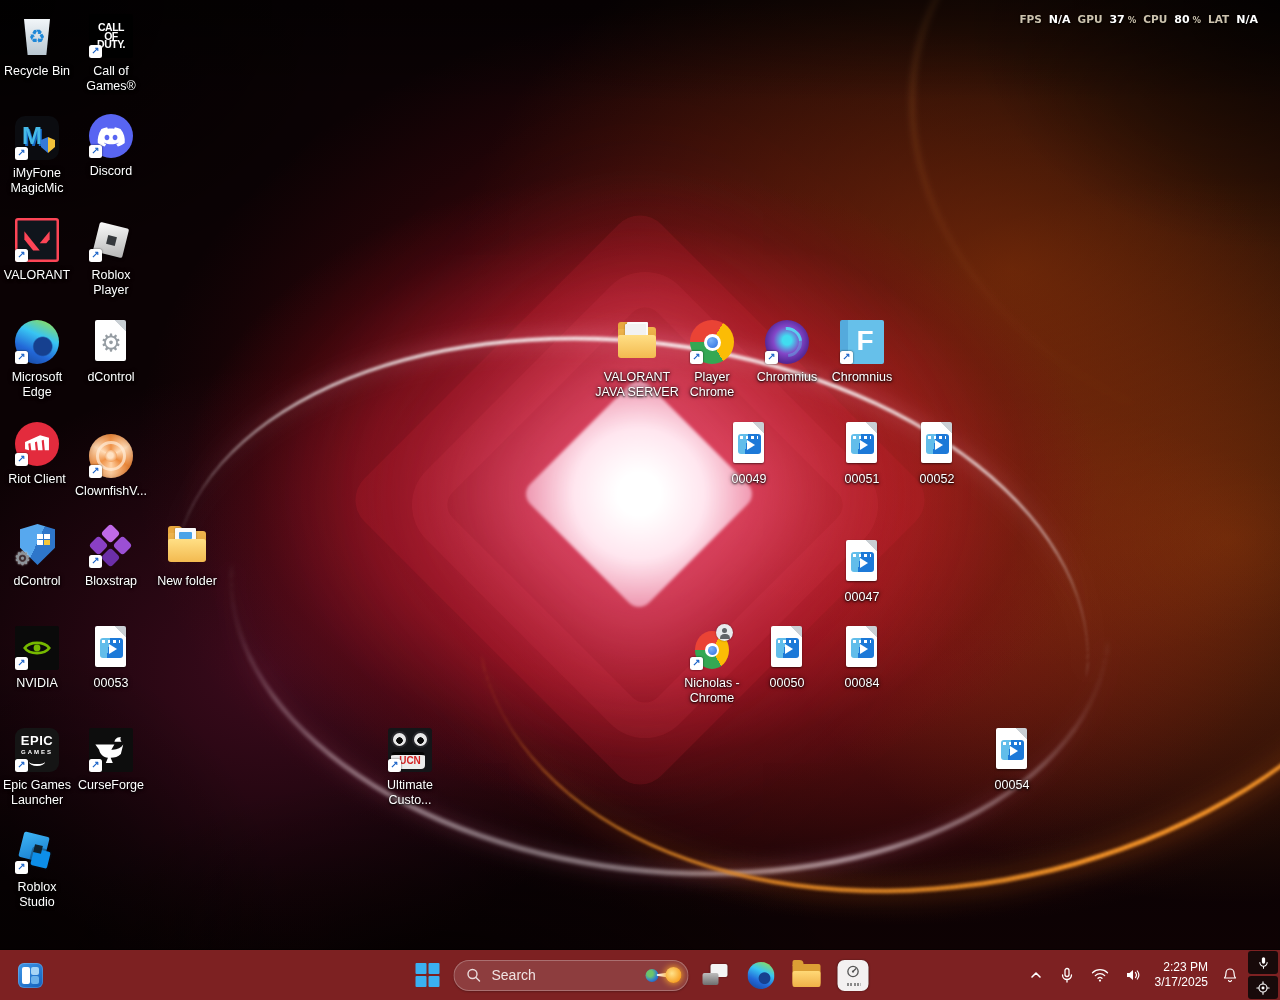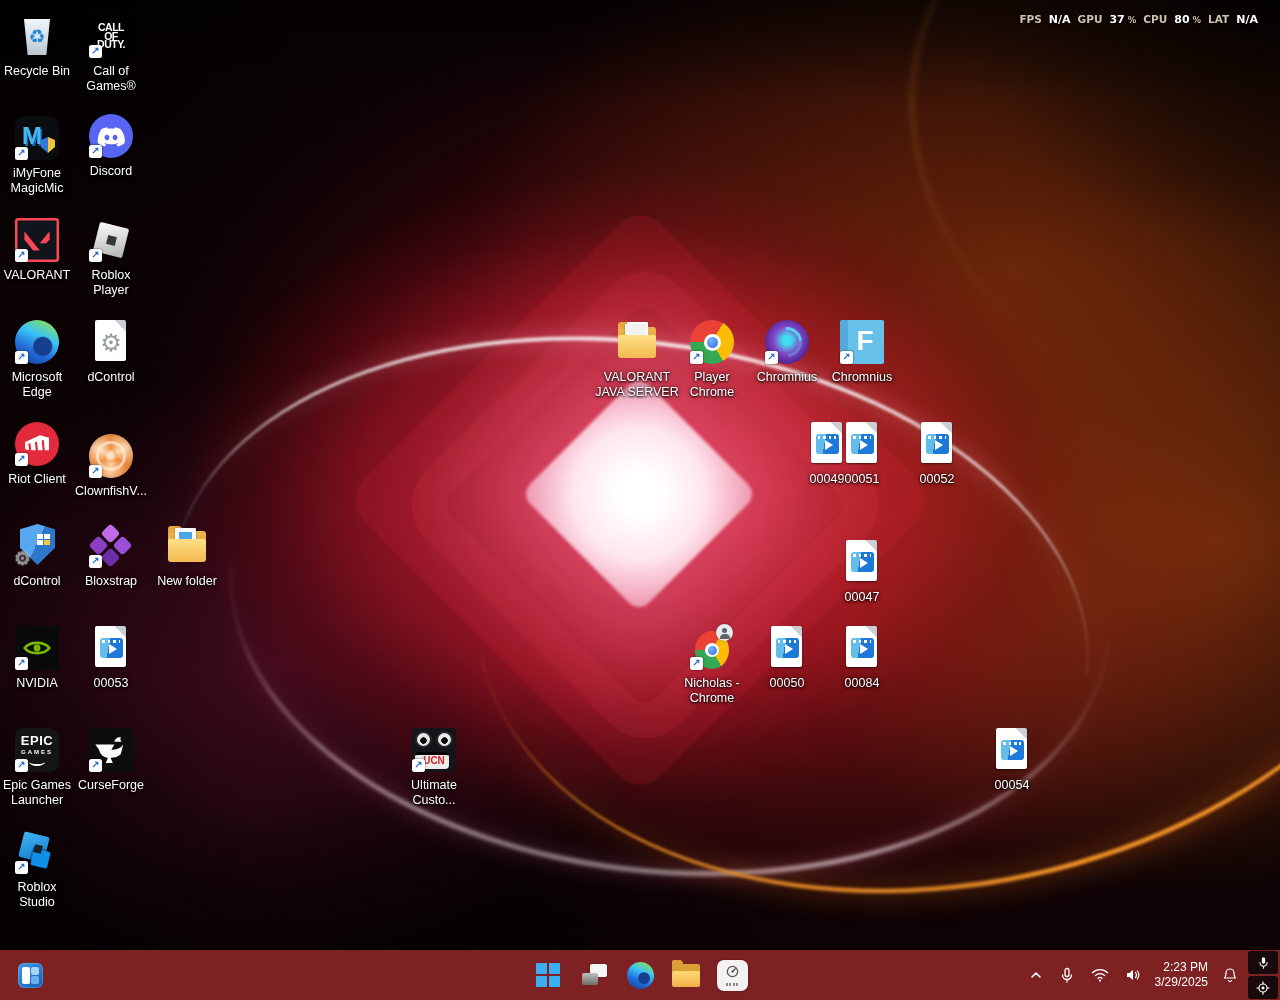--- a/index.html
+++ b/index.html
@@ -513,21 +513,21 @@
 <div class="dicon" style="left:817px;top:318px">
   <div class="ig fortnite">
       <i class="base"></i>
       <span class="sc"></span>
     </div>
   <div class="lbl">
       <span>Chromnius</span>
       <span></span>
     </div>
 </div>
-<div class="dicon" style="left:782px;top:420px">
+<div class="dicon" style="left:704px;top:420px">
   <div class="ig vfile">
       <i class="page"></i>
       <i class="tile"></i>
     </div>
   <div class="lbl">
       <span>00049</span>
       <span></span>
     </div>
 </div>
 <div class="dicon" style="left:817px;top:420px">
@@ -584,21 +584,21 @@
 <div class="dicon" style="left:817px;top:624px">
   <div class="ig vfile">
       <i class="page"></i>
       <i class="tile"></i>
     </div>
   <div class="lbl">
       <span>00084</span>
       <span></span>
     </div>
 </div>
-<div class="dicon" style="left:389px;top:726px">
+<div class="dicon" style="left:365px;top:726px">
   <div class="ig ucn">
       <i class="base"></i>
       <span class="e1"></span>
       <span class="e2"></span>
       <span class="mo"></span>
       <span class="uc"></span>
       <span class="sc"></span>
     </div>
   <div class="lbl">
       <span>Ultimate</span>
@@ -625,20 +625,30 @@
 
   <div class="tb-center">
     <button class="tb-btn">
       <span class="winlogo">
           <b></b>
           <b></b>
           <b></b>
           <b></b>
         </span>
     </button>
+    <div class="search">
+      <svg width="16" height="16" viewBox="0 0 16 16">
+          <circle cx="7" cy="7" r="4.5" stroke="#eadcdc" stroke-width="1.4" fill="none"></circle>
+          <path d="M10.5 10.5L14 14" stroke="#eadcdc" stroke-width="1.4" stroke-linecap="round"></path>
+        </svg>
+      <input type="text" readonly="" placeholder="Search" style="">
+      <span class="eclipse">
+          <span class="beam"></span>
+        </span>
+    </div>
     <button class="tb-btn">
       <span class="tv-ic"></span>
     </button>
     <button class="tb-btn">
       <span class="tbi edgeball"></span>
     </button>
     <button class="tb-btn">
       <span class="xfolder">
           <b></b>
         </span>
@@ -675,21 +685,21 @@
         </svg>
     </button>
     <button class="tray-btn">
       <svg width="16" height="14" viewBox="0 0 16 14">
           <path d="M2 5h2.5L8 2v10L4.5 9H2z" fill="#fff"></path>
           <path d="M10.5 4.5a4 4 0 0 1 0 5M12.3 3a6.5 6.5 0 0 1 0 8" stroke="#fff" fill="none" stroke-width="1.2" stroke-linecap="round"></path>
         </svg>
     </button>
     <div class="clockbox">
       <div>2:23 PM</div>
-      <div>3/29/2025</div>
+      <div>3/17/2025</div>
     </div>
     <button class="tray-btn">
       <svg width="16" height="16" viewBox="0 0 16 16">
           <path d="M8 2a4 4 0 0 1 4 4c0 3 .8 4.2 1.5 5H2.5C3.2 10.2 4 9 4 6a4 4 0 0 1 4-4z" stroke="#fff" stroke-width="1.2" fill="none" stroke-linejoin="round"></path>
           <path d="M6.5 13.5a1.6 1.6 0 0 0 3 0" stroke="#fff" stroke-width="1.2" fill="none" stroke-linecap="round"></path>
         </svg>
     </button>
   </div>
 
   <div class="corner-stack">

